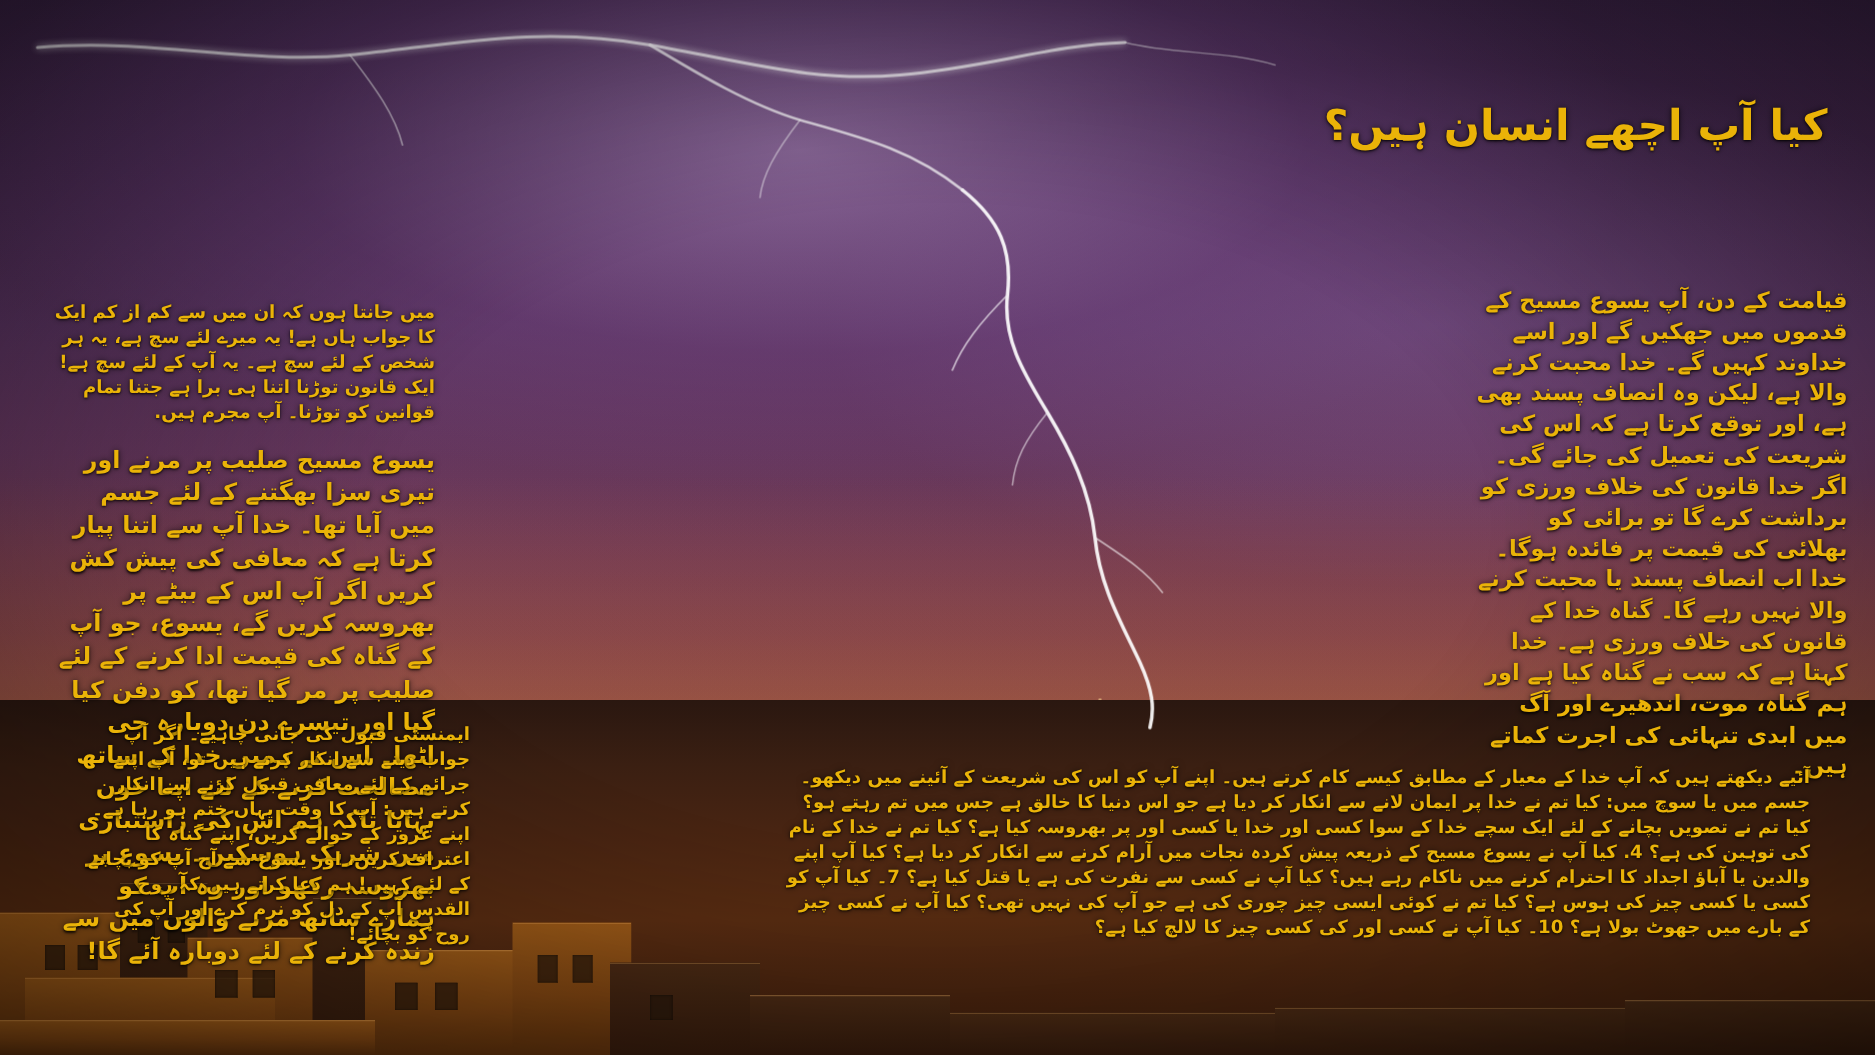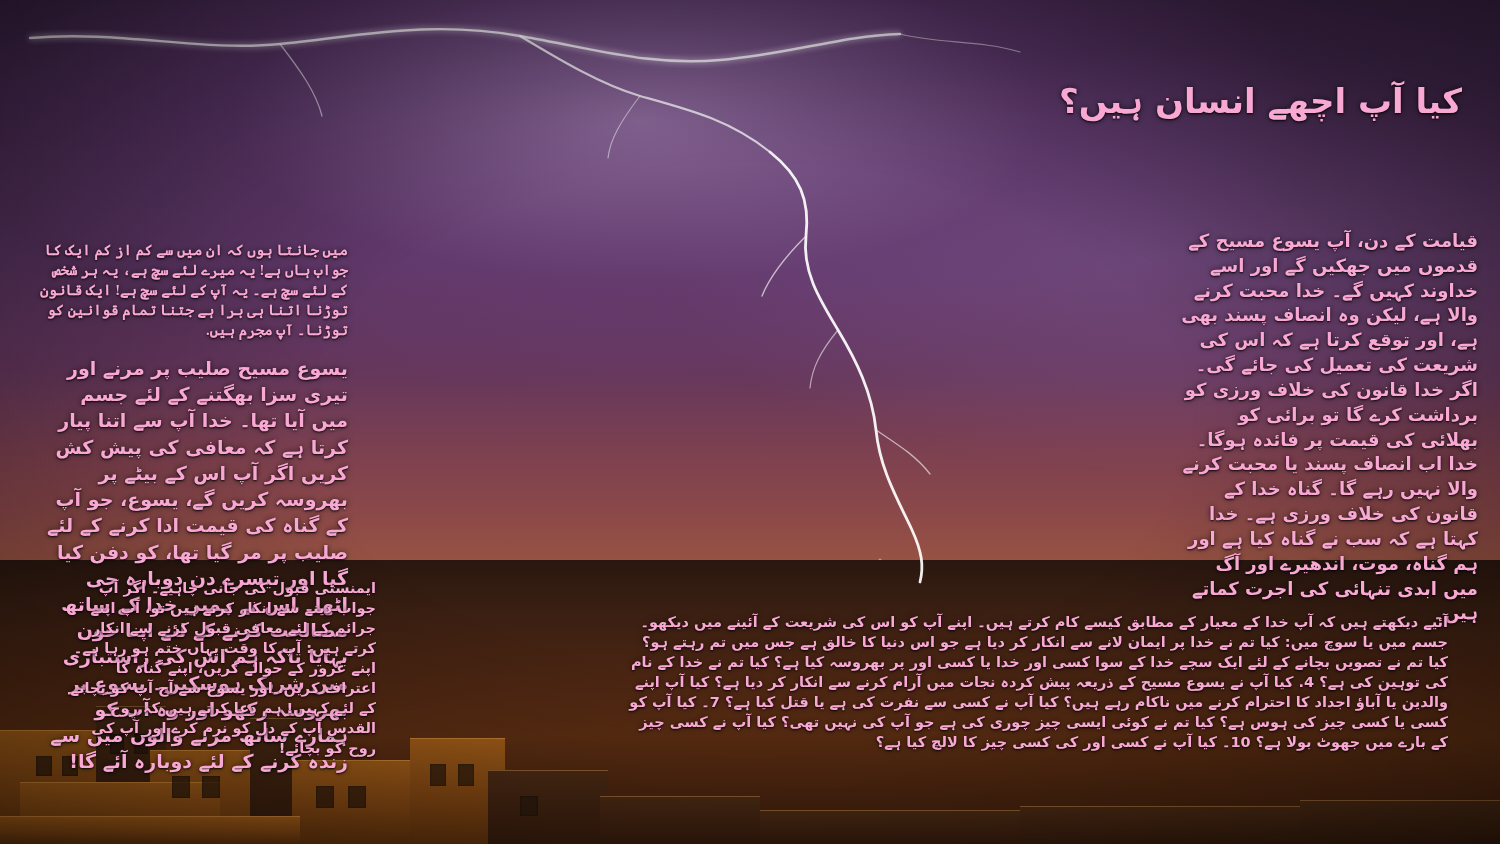--- a/index.html
+++ b/index.html
@@ -87,21 +87,21 @@
     pointer-events: none;
   }
 
   
   .lightning { position: absolute; left: 0; top: 0; width: 1500px; height: 700px; }
 
   
   .urdu {
     direction: rtl;
     text-align: right;
-    color: #f9a8d4;
+    color: #eab308;
     font-weight: 700;
     text-shadow: 0 1px 2px rgba(0,0,0,0.85), 0 0 6px rgba(0,0,0,0.6);
     line-height: 1.38;
     white-space: pre-line;
   }
   #title {
     position: absolute;
     right: 38px;
     top: 78px;
     width: 700px;
@@ -116,21 +116,20 @@
     width: 300px;
     font-size: 18px;
     margin-top: 29px;
   }
   #block-left-1 {
     position: absolute;
     right: 1152px;
     top: 240px;
     width: 310px;
     font-size: 14.5px;
-    font-family: Liberation Serif, serif;
   }
   #block-left-2 {
     position: absolute;
     right: 1152px;
     top: 355px;
     width: 310px;
     font-size: 19px;
   }
   #block-left-3 {
     position: absolute;

